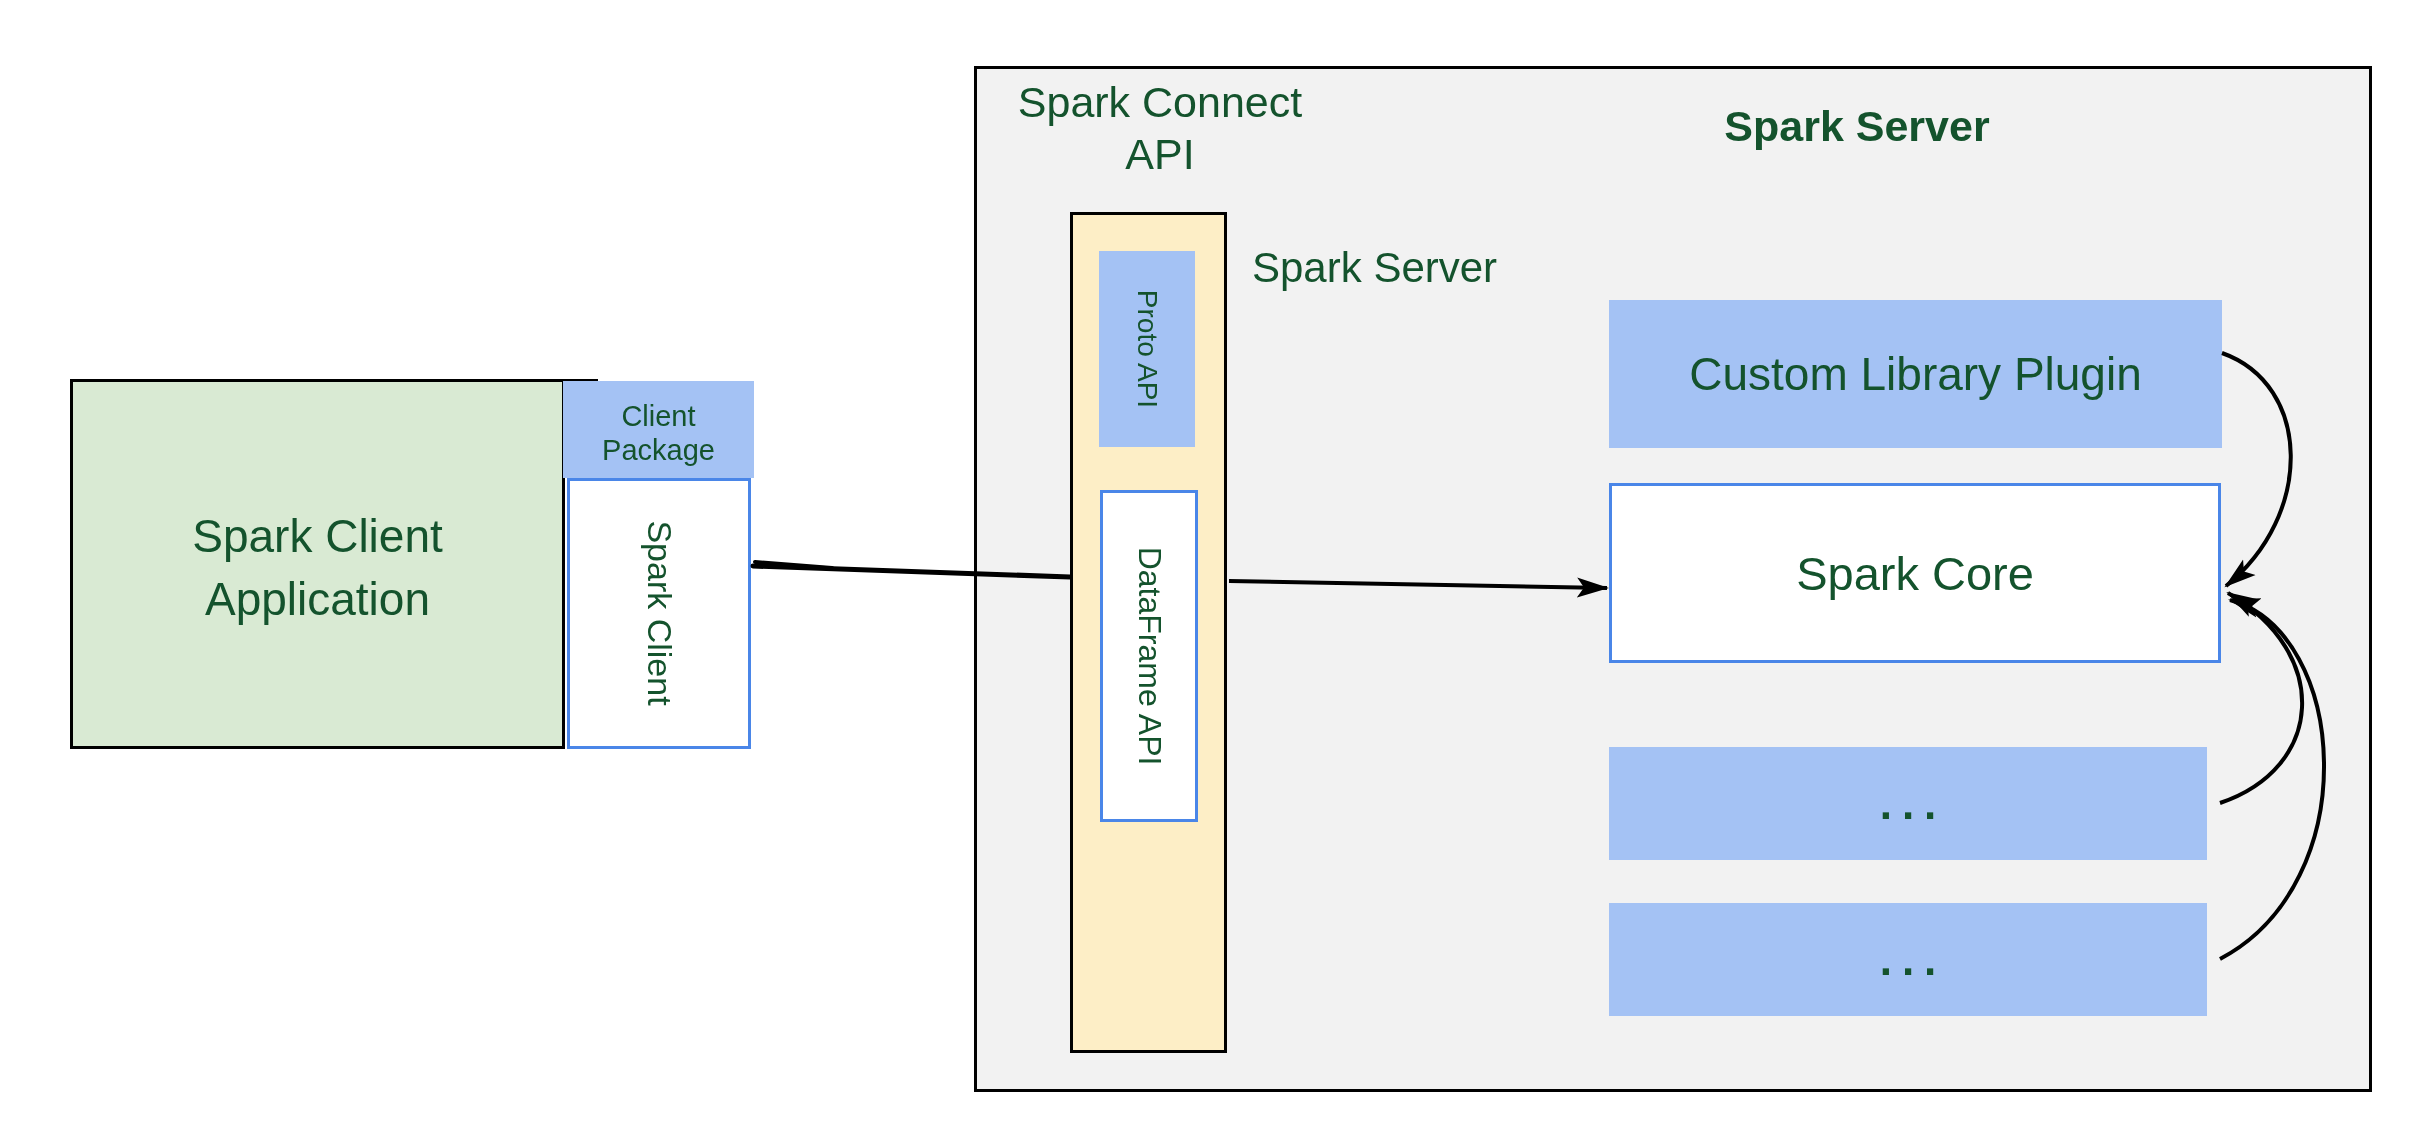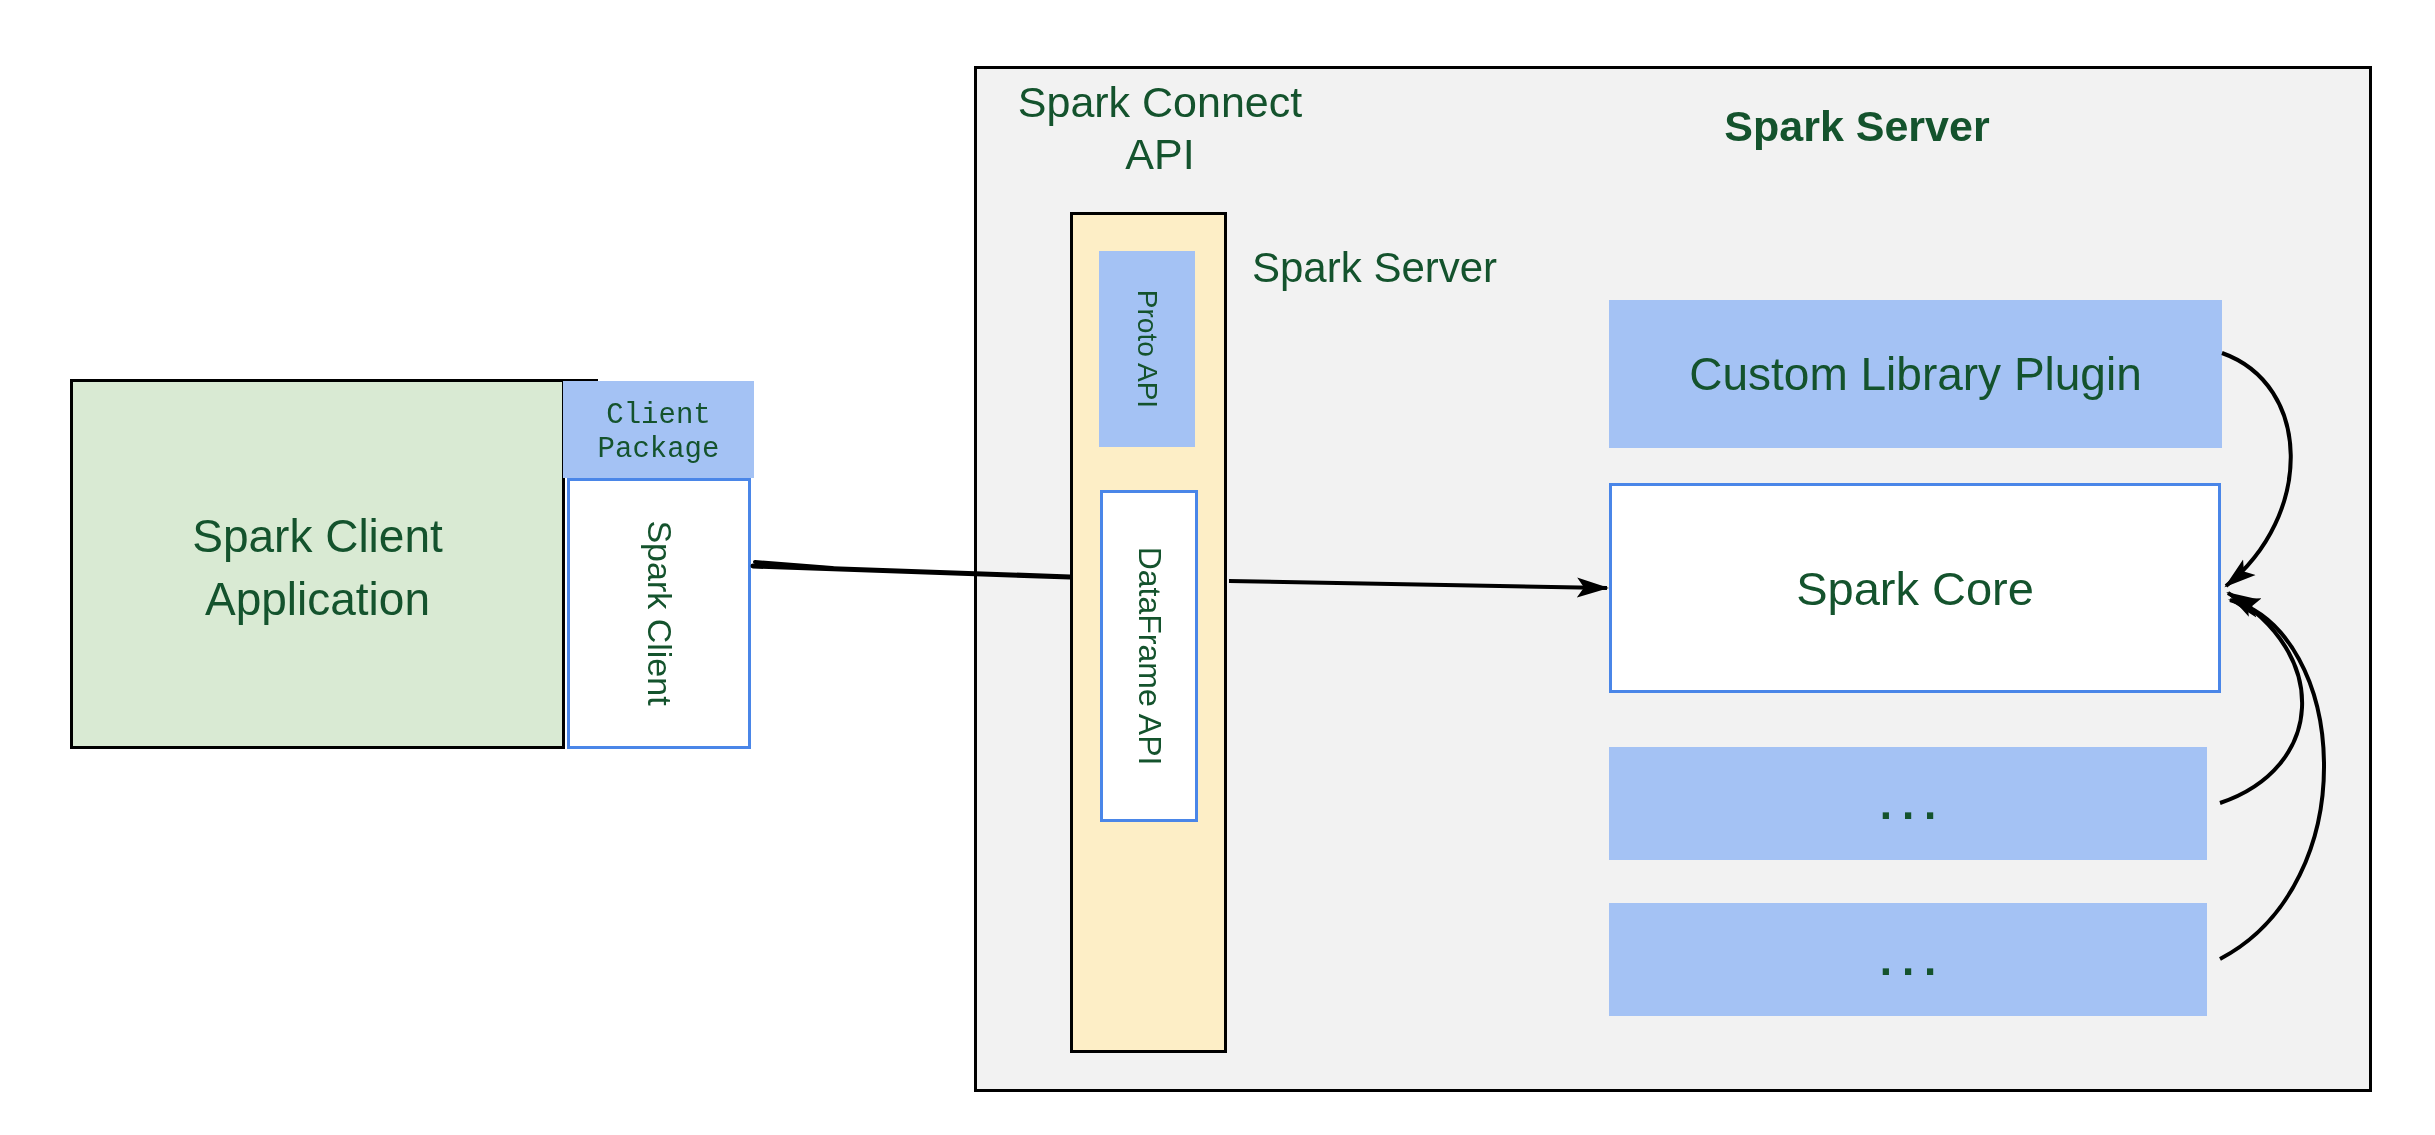--- a/index.html
+++ b/index.html
@@ -22,21 +22,21 @@
     background:#d9ead3;border:3px solid #000;
     display:flex;align-items:center;justify-content:center;text-align:center;
     padding-top:8px;
   }
   .green-box .lbl{font-size:46px;line-height:63px;}
   .border-tick{left:565px;top:379px;width:33px;height:3px;background:#000;}
   .package-box{
     left:563px;top:381px;width:191px;height:97px;
     background:#a4c2f4;
     display:flex;flex-direction:column;align-items:center;justify-content:center;
-    text-align:center;padding-top:6px;font-family:Liberation Mono, monospace;
+    text-align:center;padding-top:6px;
   }
   .package-box .lbl{font-size:29px;line-height:34px;}
   .client-box{
     left:567px;top:478px;width:184px;height:271px;
     background:#ffffff;border:3px solid #4a86e8;
   }
   .yellow-box{
     left:1070px;top:212px;width:157px;height:841px;
     background:#fdeec6;border:3px solid #000;
   }
@@ -48,21 +48,21 @@
     left:1100px;top:490px;width:98px;height:332px;
     background:#ffffff;border:3px solid #4a86e8;
   }
   .plugin-box{
     left:1609px;top:280px;width:613px;height:148px;
     background:#a4c2f4;
     display:flex;align-items:center;justify-content:center;margin-top:20px;
   }
   .plugin-box .lbl{font-size:46px;}
   .core-box{
-    left:1609px;top:483px;width:612px;height:210px;
+    left:1609px;top:483px;width:612px;height:180px;
     background:#ffffff;border:3px solid #4a86e8;
     display:flex;align-items:center;justify-content:center;
   }
   .core-box .lbl{font-size:47px;}
   .dots-box{
     left:1609px;width:598px;height:113px;
     background:#a4c2f4;
     display:flex;align-items:center;justify-content:center;
   }
   .dots-box .lbl{font-size:44px;font-weight:700;letter-spacing:10px;padding-left:10px;}

